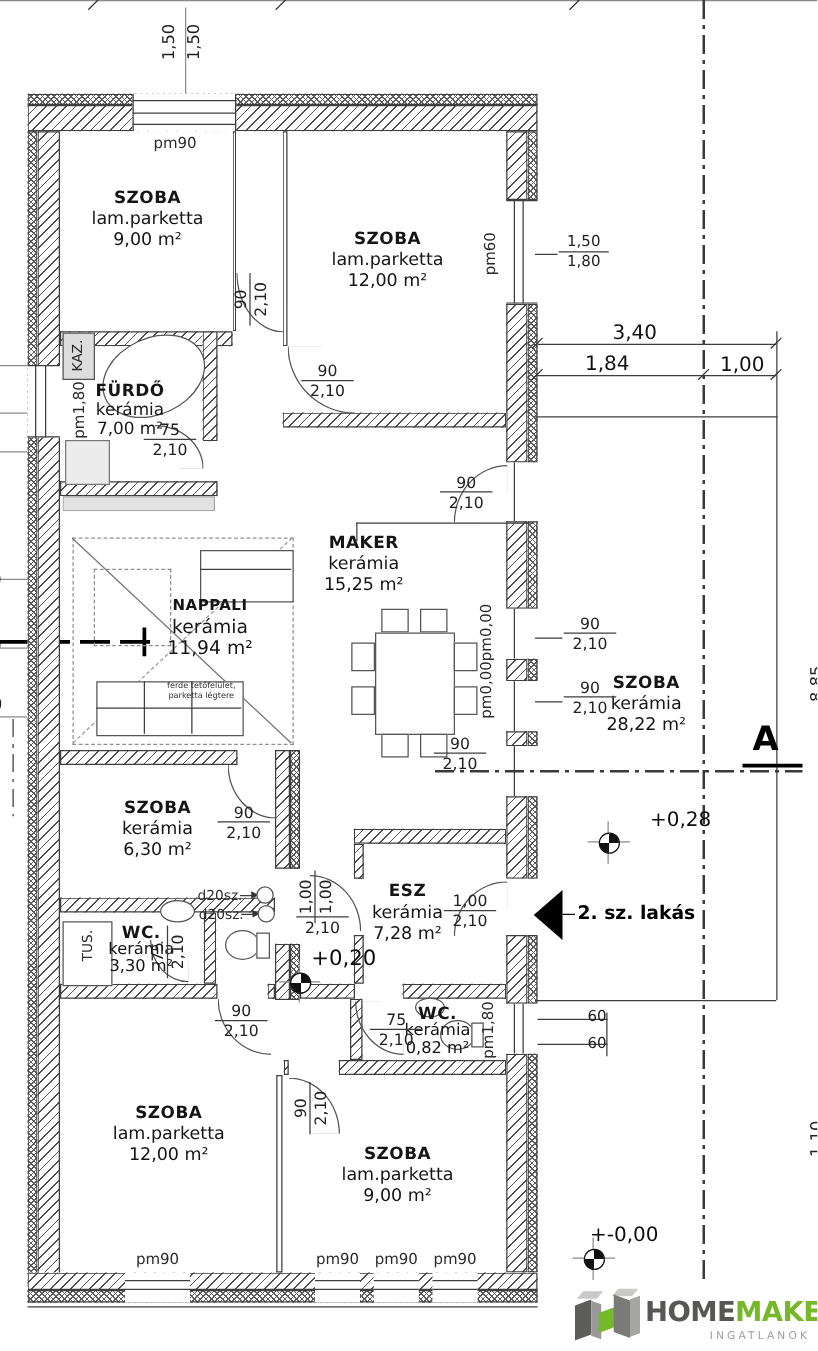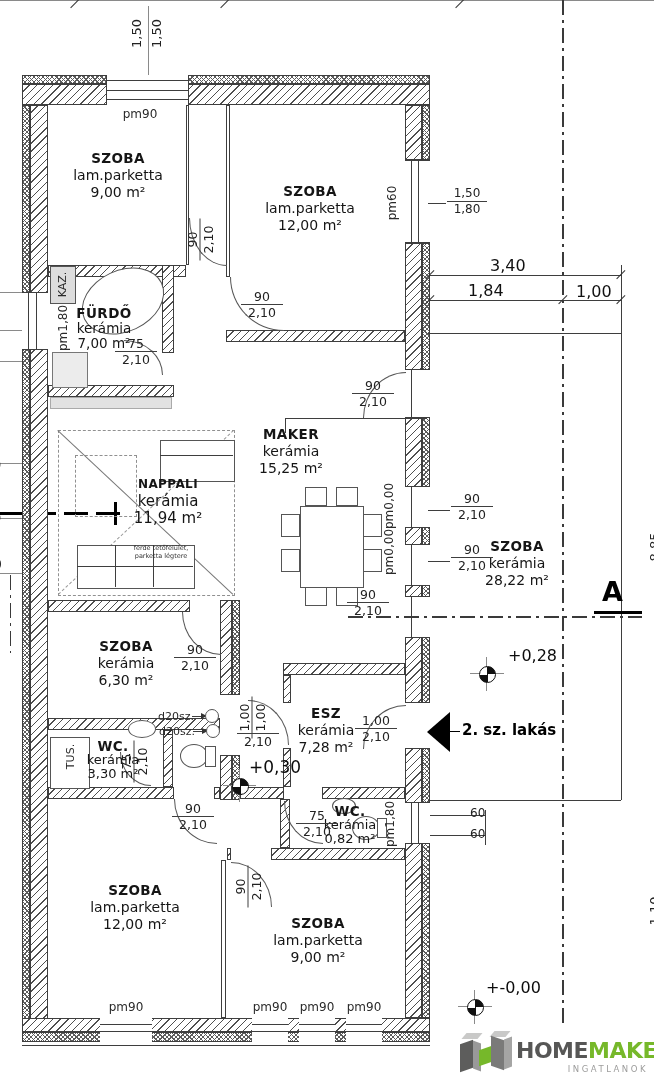--- a/index.html
+++ b/index.html
@@ -397,31 +397,31 @@
   <div class="abs pm rot" style="left:366px;top:545px;width:46px">pm0,00</div>
   <div class="abs pm rot" style="left:368px;top:818px;width:44px">pm1,80</div>
   <div class="abs pm" style="left:106px;top:1000px;width:40px">pm90</div>
   <div class="abs pm" style="left:250px;top:1000px;width:40px">pm90</div>
   <div class="abs pm" style="left:297px;top:1000px;width:40px">pm90</div>
   <div class="abs pm" style="left:344px;top:1000px;width:40px">pm90</div>
 
   <div class="abs lng" style="left:470px;top:673px;width:34px;height:1px"></div>
   <div class="abs lng" style="left:486px;top:657px;width:1px;height:34px"></div>
   <div class="abs qc" style="left:479px;top:666px"></div>
-  <div class="abs lvl" style="left:508px;top:646px">+0,28</div>
+  <div class="abs lvl" style="left:520px;top:646px">+0,28</div>
 
   <div class="abs lng" style="left:223px;top:785px;width:33px;height:1px"></div>
   <div class="abs lng" style="left:239px;top:769px;width:1px;height:33px"></div>
   <div class="abs qc" style="left:232px;top:778px"></div>
-  <div class="abs lvl" style="left:249px;top:757px;font-size:17px">+0,30</div>
+  <div class="abs lvl" style="left:249px;top:757px;font-size:17px">+0,20</div>
 
   <div class="abs lng" style="left:458px;top:1006px;width:34px;height:1px"></div>
   <div class="abs lng" style="left:474px;top:990px;width:1px;height:34px"></div>
   <div class="abs qc" style="left:467px;top:999px"></div>
-  <div class="abs lvl" style="left:486px;top:978px">+-0,00</div>
+  <div class="abs lvl" style="left:472px;top:978px">+-0,00</div>
 
   <div class="abs tri-l" style="left:427px;top:712px"></div>
   <div class="abs ln" style="left:450px;top:731px;width:10px;height:1px;background:#000"></div>
   <div class="abs" style="left:462px;top:721px;font-size:15px;font-weight:bold;color:#000;white-space:nowrap">2. sz. lakás</div>
 
   <div class="abs" style="left:452px;top:1024px;width:202px;height:57px;background:#fff;z-index:5">
     <div class="abs" style="left:8px;top:6px;width:54px;height:46px">
       <div class="abs" style="left:4px;top:3px;width:16px;height:6px;background:#c9c9c8;transform:skewX(-40deg)"></div>
       <div class="abs" style="left:32px;top:1px;width:16px;height:6px;background:#c9c9c8;transform:skewX(-40deg)"></div>
       <div class="abs" style="left:0;top:12px;width:13px;height:28px;background:#5d5d5c;transform:skewY(-20deg)"></div>

